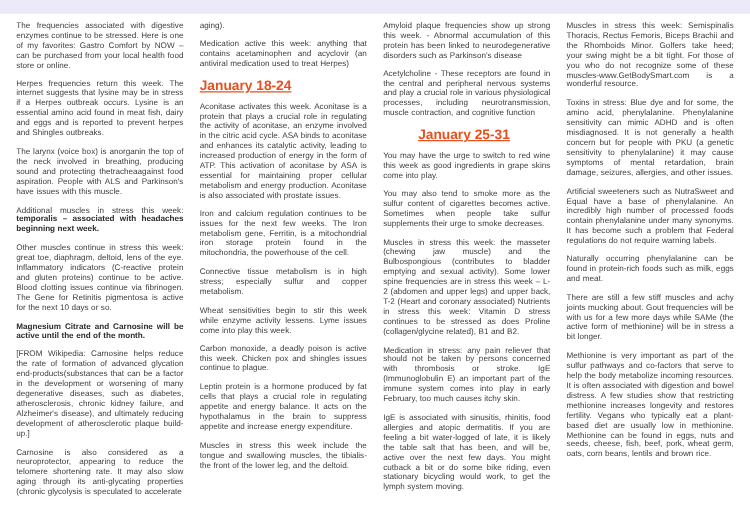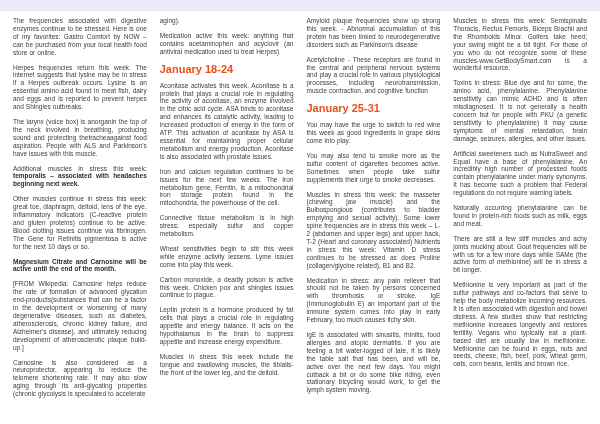--- a/index.html
+++ b/index.html
@@ -45,20 +45,21 @@
   .para .bold {
     font-weight: bold;
     color: #2c2c2c;
   }
   .heading {
     margin: 3px 0 6px 0;
     font-size: 11px;
     line-height: 13px;
     font-weight: bold;
     text-align: left;
+    text-decoration: underline;
   }
 </style>
 </head>
 <body>
 
 <div class="page" style="background: rgb(255, 255, 255);">
   <div class="top-band" style="background: rgb(236, 234, 248);"></div>
   <div class="content">
     <div class="col">
         <p class="para"><span>The frequencies associated with digestive enzymes continue to be stressed. Here is one of my favorites: Gastro Comfort by NOW – can be purchased from your local health food store or online.</span></p>
@@ -78,21 +79,21 @@
         <p class="para"><span>Iron and calcium regulation continues to be issues for the next few weeks. The Iron metabolism gene, Ferritin, is a mitochondrial iron storage protein found in the mitochondria, the powerhouse of the cell.</span></p>
         <p class="para"><span>Connective tissue metabolism is in high stress; especially sulfur and copper metabolism.</span></p>
         <p class="para"><span>Wheat sensitivities begin to stir this week while enzyme activity lessens. Lyme issues come into play this week.</span></p>
         <p class="para"><span>Carbon monoxide, a deadly poison is active this week. Chicken pox and shingles issues continue to plague.</span></p>
         <p class="para"><span>Leptin protein is a hormone produced by fat cells that plays a crucial role in regulating appetite and energy balance. It acts on the hypothalamus in the brain to suppress appetite and increase energy expenditure.</span></p>
         <p class="para"><span>Muscles in stress this week include the tongue and swallowing muscles, the tibialis-the front of the lower leg, and the deltoid.</span></p>
       </div>
     <div class="col">
         <p class="para"><span>Amyloid plaque frequencies show up strong this week. - Abnormal accumulation of this protein has been linked to neurodegenerative disorders such as Parkinson's disease</span></p>
         <p class="para"><span>Acetylcholine - These receptors are found in the central and peripheral nervous systems and play a crucial role in various physiological processes, including neurotransmission, muscle contraction, and cognitive function</span></p>
-        <h2 class="heading" style="color: rgb(232, 80, 30);"><span class="bold">January 25-31</span></h2>
+        <h2 class="heading" style="color: rgb(232, 80, 30); margin-left: 28px;"><span class="bold">January 25-31</span></h2>
         <p class="para"><span>You may have the urge to switch to red wine this week as good ingredients in grape skins come into play.</span></p>
         <p class="para"><span>You may also tend to smoke more as the sulfur content of cigarettes becomes active. Sometimes when people take sulfur supplements their urge to smoke decreases.</span></p>
         <p class="para"><span>Muscles in stress this week: the masseter (chewing jaw muscle) and the Bulbospongious (contributes to bladder emptying and sexual activity). Some lower spine frequencies are in stress this week – L-2 (abdomen and upper legs) and upper back, T-2 (Heart and coronary associated) Nutrients in stress this week: Vitamin D stress continues to be stressed as does Proline (collagen/glycine related), B1 and B2.</span></p>
         <p class="para"><span>Medication in stress: any pain reliever that should not be taken by persons concerned with thrombosis or stroke. IgE (Immunoglobulin E) an important part of the immune system comes into play in early February, too much causes itchy skin.</span></p>
         <p class="para"><span>IgE is associated with sinusitis, rhinitis, food allergies and atopic dermatitis. If you are feeling a bit water-logged of late, it is likely the table salt that has been, and will be, active over the next few days. You might cutback a bit or do some bike riding, even stationary bicycling would work, to get the lymph system moving.</span></p>
       </div>
     <div class="col">
         <p class="para"><span>Muscles in stress this week: Semispinalis Thoracis, Rectus Femoris, Biceps Brachii and the Rhomboids Minor. Golfers take heed; your swing might be a bit tight. For those of you who do not recognize some of these muscles-www.GetBodySmart.com is a wonderful resource.</span></p>
         <p class="para"><span>Toxins in stress: Blue dye and for some, the amino acid, phenylalanine. Phenylalanine sensitivity can mimic ADHD and is often misdiagnosed. It is not generally a health concern but for people with PKU (a genetic sensitivity to phenylalanine) it may cause symptoms of mental retardation, brain damage, seizures, allergies, and other issues.</span></p>
         <p class="para"><span>Artificial sweeteners such as NutraSweet and Equal have a base of phenylalanine. An incredibly high number of processed foods contain phenylalanine under many synonyms. It has become such a problem that Federal regulations do not require warning labels.</span></p>

